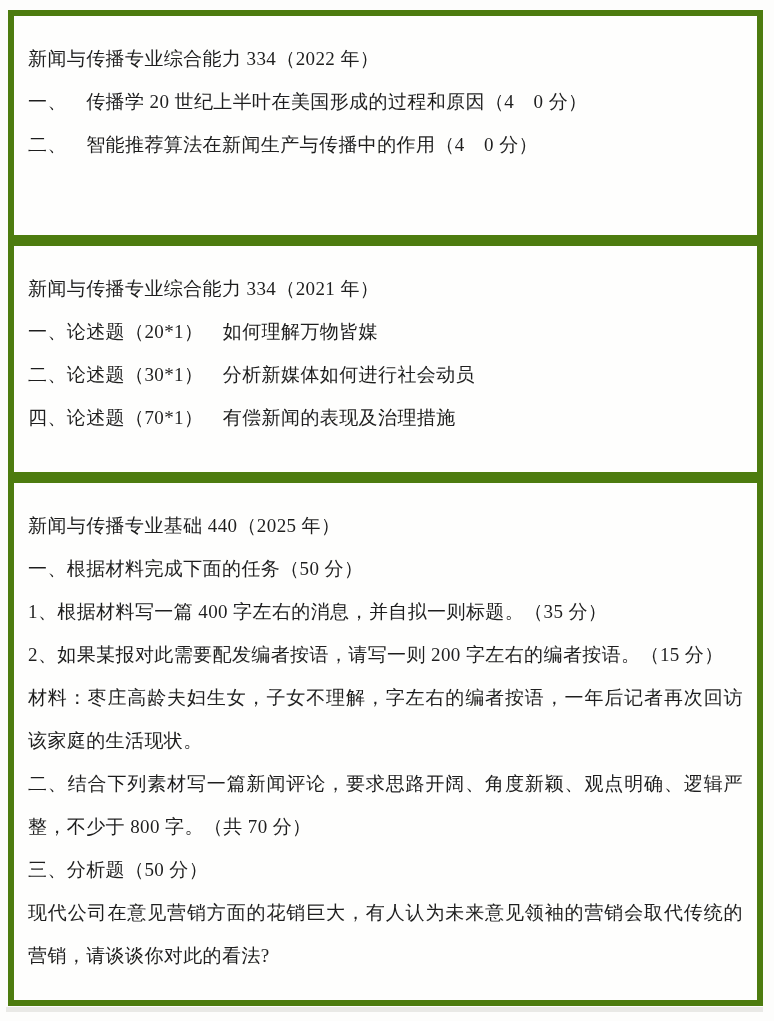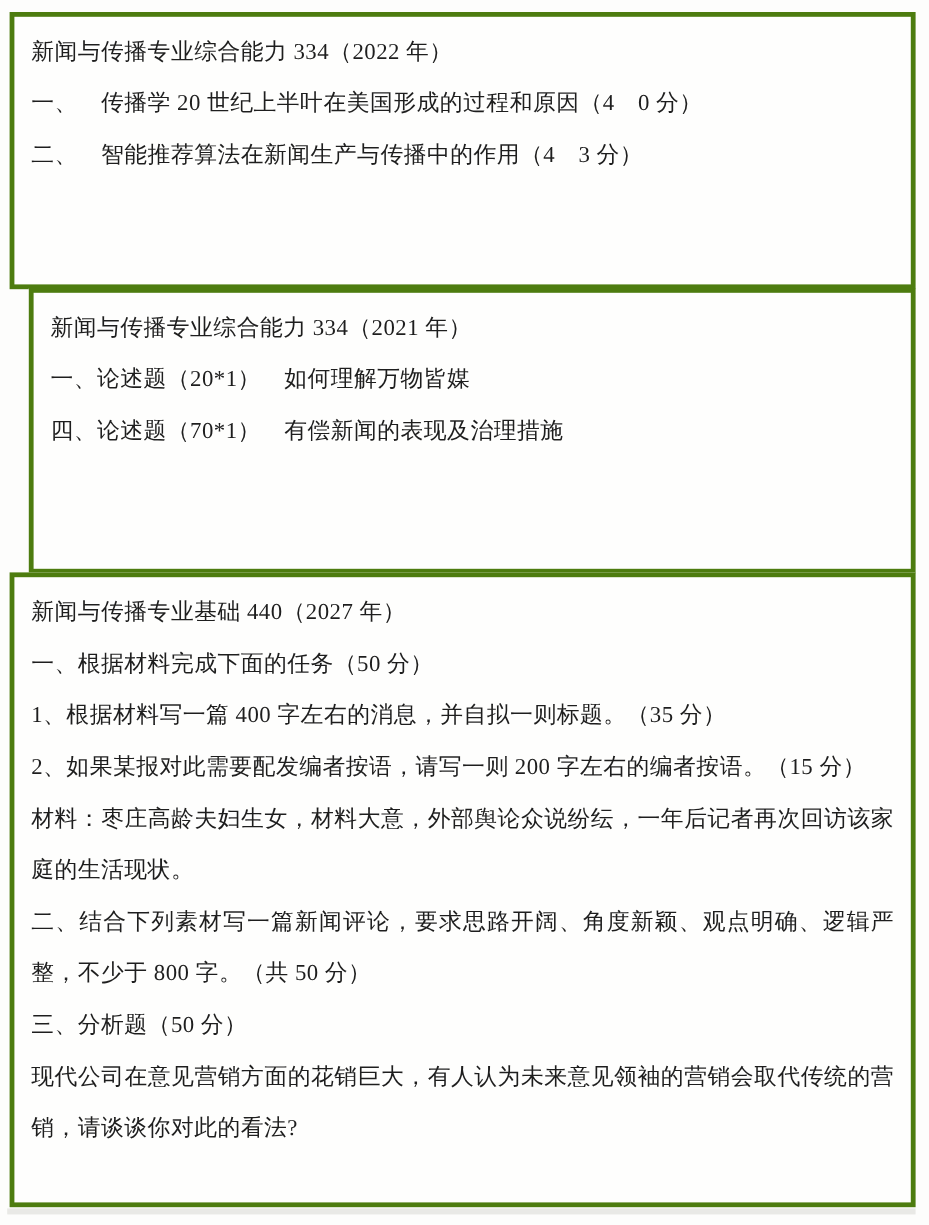--- a/index.html
+++ b/index.html
@@ -17,29 +17,29 @@
   }
   .document {
     position: absolute;
     left: 8px;
     top: 10px;
     width: 755px;
     box-sizing: border-box;
   }
   .section {
     box-sizing: border-box;
-    border: 4px solid #4d7c0f;
+    border: 6px solid #4d7c0f;
     background: #fefefd;
-    padding: 8px 14px 8px 14px;
+    padding: 21px 14px 8px 14px;
   }
   .section + .section {
     margin-top: -1px; 
   }
   .section-1 { min-height: 231px; }
-  .section-2 { min-height: 238px; margin-left: 16px; }
+  .section-2 { min-height: 238px; }
   .section-3 { min-height: 529px; }
   .line {
     margin: 0;
     font-size: 19px;
     line-height: 43px;
     letter-spacing: 0.4px;
     text-align: justify;
     white-space: pre-wrap; 
   }
   .section-title {
@@ -57,35 +57,36 @@
   }
 </style>
 </head>
 <body>
 
 <div class="document">
 
   <div class="section section-1">
     <p class="line section-title">新闻与传播专业综合能力 334（2022 年）</p>
     <p class="line">一、　传播学 20 世纪上半叶在美国形成的过程和原因（4　0 分）</p>
-    <p class="line">二、　智能推荐算法在新闻生产与传播中的作用（4　3 分）</p>
+    <p class="line">二、　智能推荐算法在新闻生产与传播中的作用（4　0 分）</p>
   </div>
 
   <div class="section section-2">
     <p class="line section-title">新闻与传播专业综合能力 334（2021 年）</p>
     <p class="line">一、论述题（20*1）　如何理解万物皆媒</p>
+    <p class="line">二、论述题（30*1）　分析新媒体如何进行社会动员</p>
     <p class="line">四、论述题（70*1）　有偿新闻的表现及治理措施</p>
   </div>
 
   <div class="section section-3">
-    <p class="line section-title">新闻与传播专业基础 440（2027 年）</p>
+    <p class="line section-title">新闻与传播专业基础 440（2025 年）</p>
     <p class="line">一、根据材料完成下面的任务（50 分）</p>
     <p class="line">1、根据材料写一篇 400 字左右的消息，并自拟一则标题。（35 分）</p>
     <p class="line">2、如果某报对此需要配发编者按语，请写一则 200 字左右的编者按语。（15 分）</p>
-    <p class="line">材料：枣庄高龄夫妇生女，材料大意，外部舆论众说纷纭，一年后记者再次回访该家庭的生活现状。</p>
-    <p class="line">二、结合下列素材写一篇新闻评论，要求思路开阔、角度新颖、观点明确、逻辑严整，不少于 800 字。（共 50 分）</p>
+    <p class="line">材料：枣庄高龄夫妇生女，子女不理解，字左右的编者按语，一年后记者再次回访该家庭的生活现状。</p>
+    <p class="line">二、结合下列素材写一篇新闻评论，要求思路开阔、角度新颖、观点明确、逻辑严整，不少于 800 字。（共 70 分）</p>
     <p class="line">三、分析题（50 分）</p>
     <p class="line">现代公司在意见营销方面的花销巨大，有人认为未来意见领袖的营销会取代传统的营销，请谈谈你对此的看法?</p>
   </div>
 
 </div>
 
 <div class="scan-shadow-bottom"></div>
 
 </body></html>

